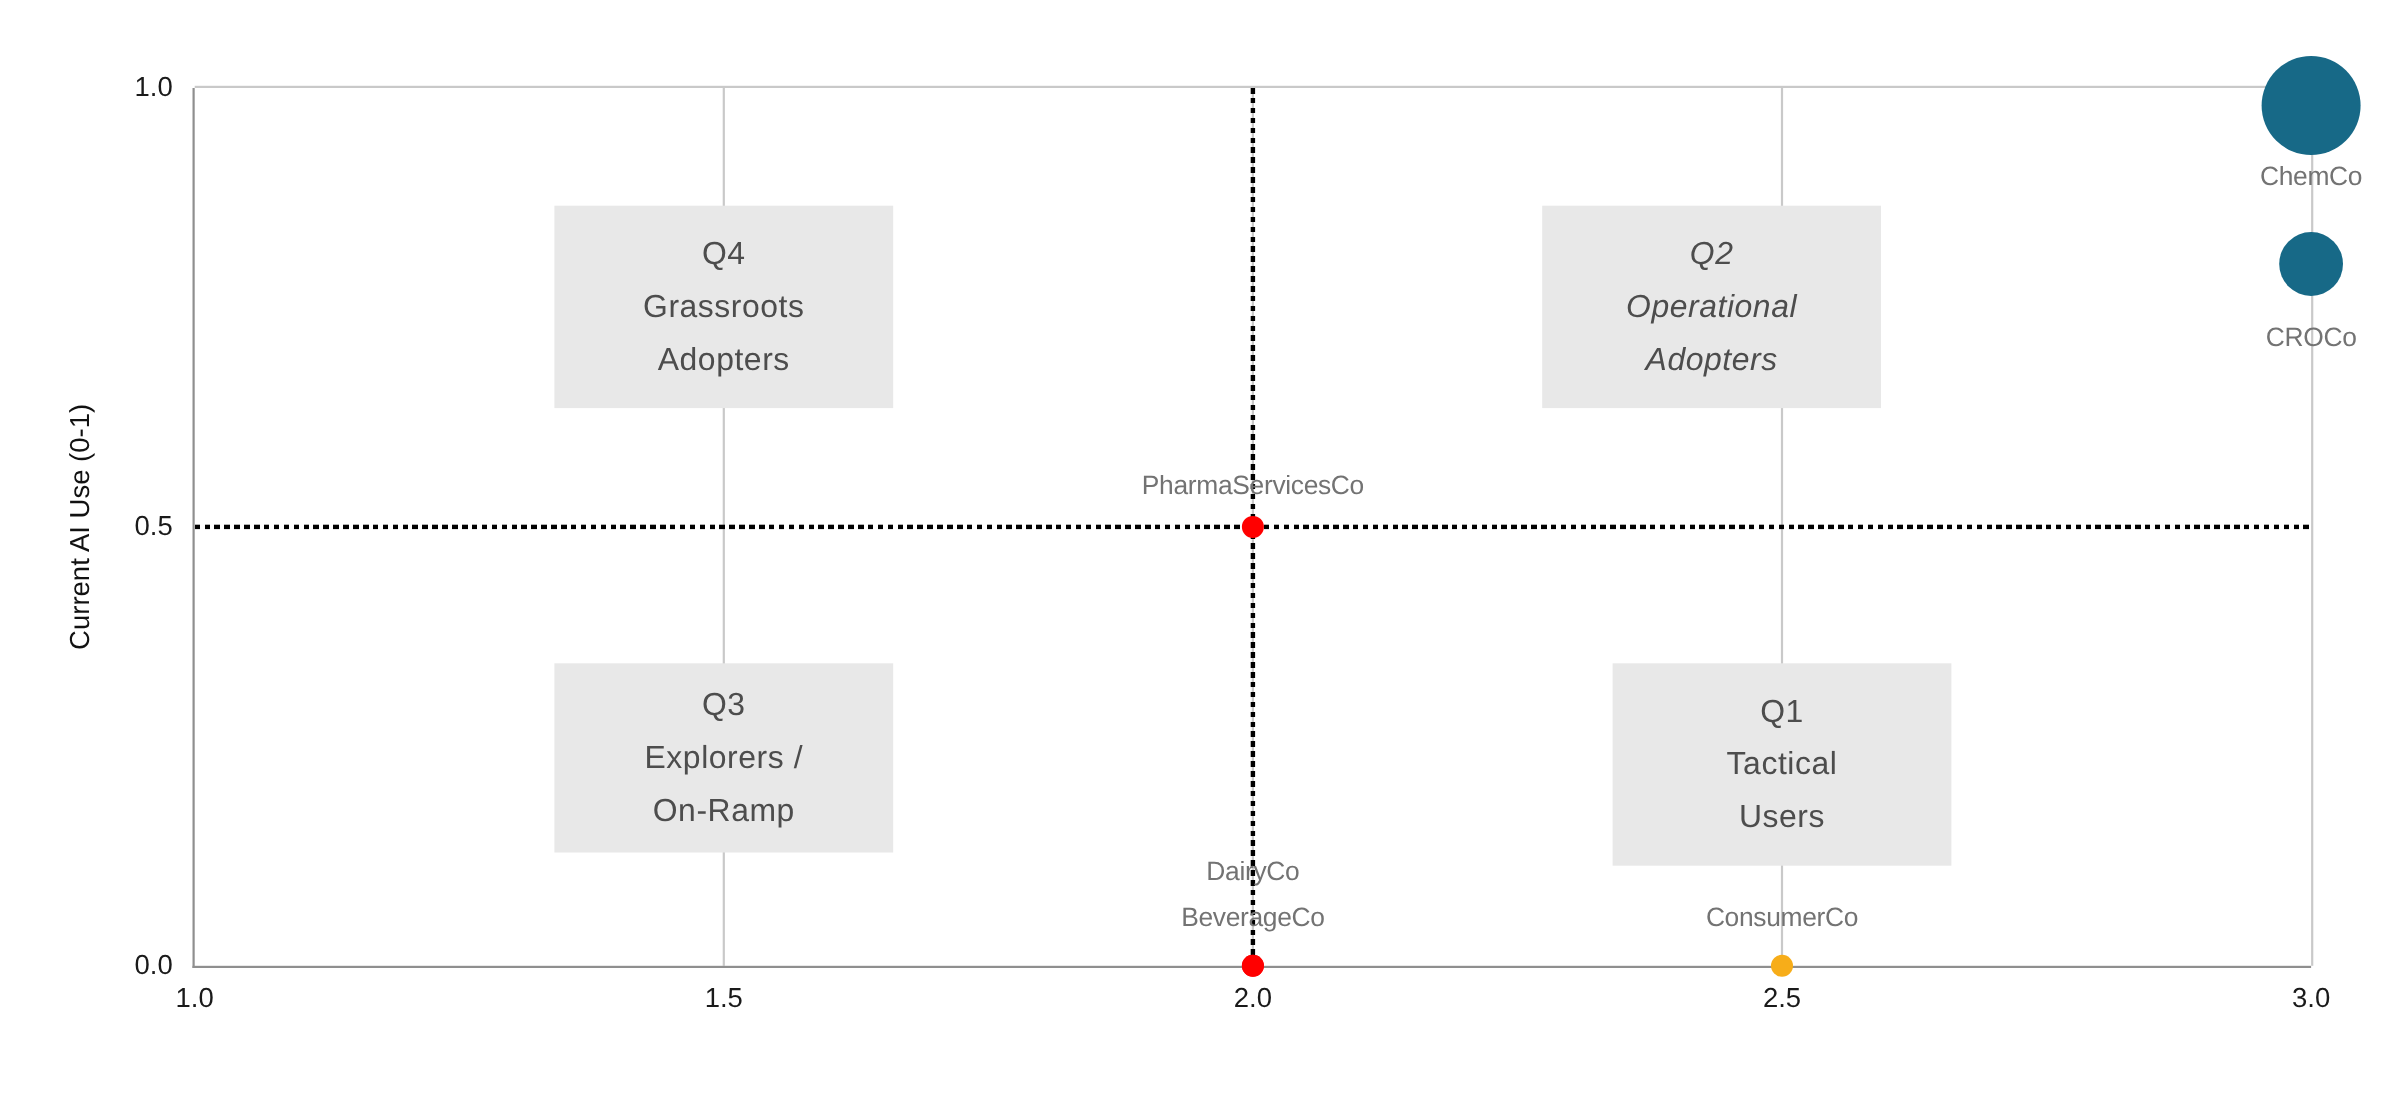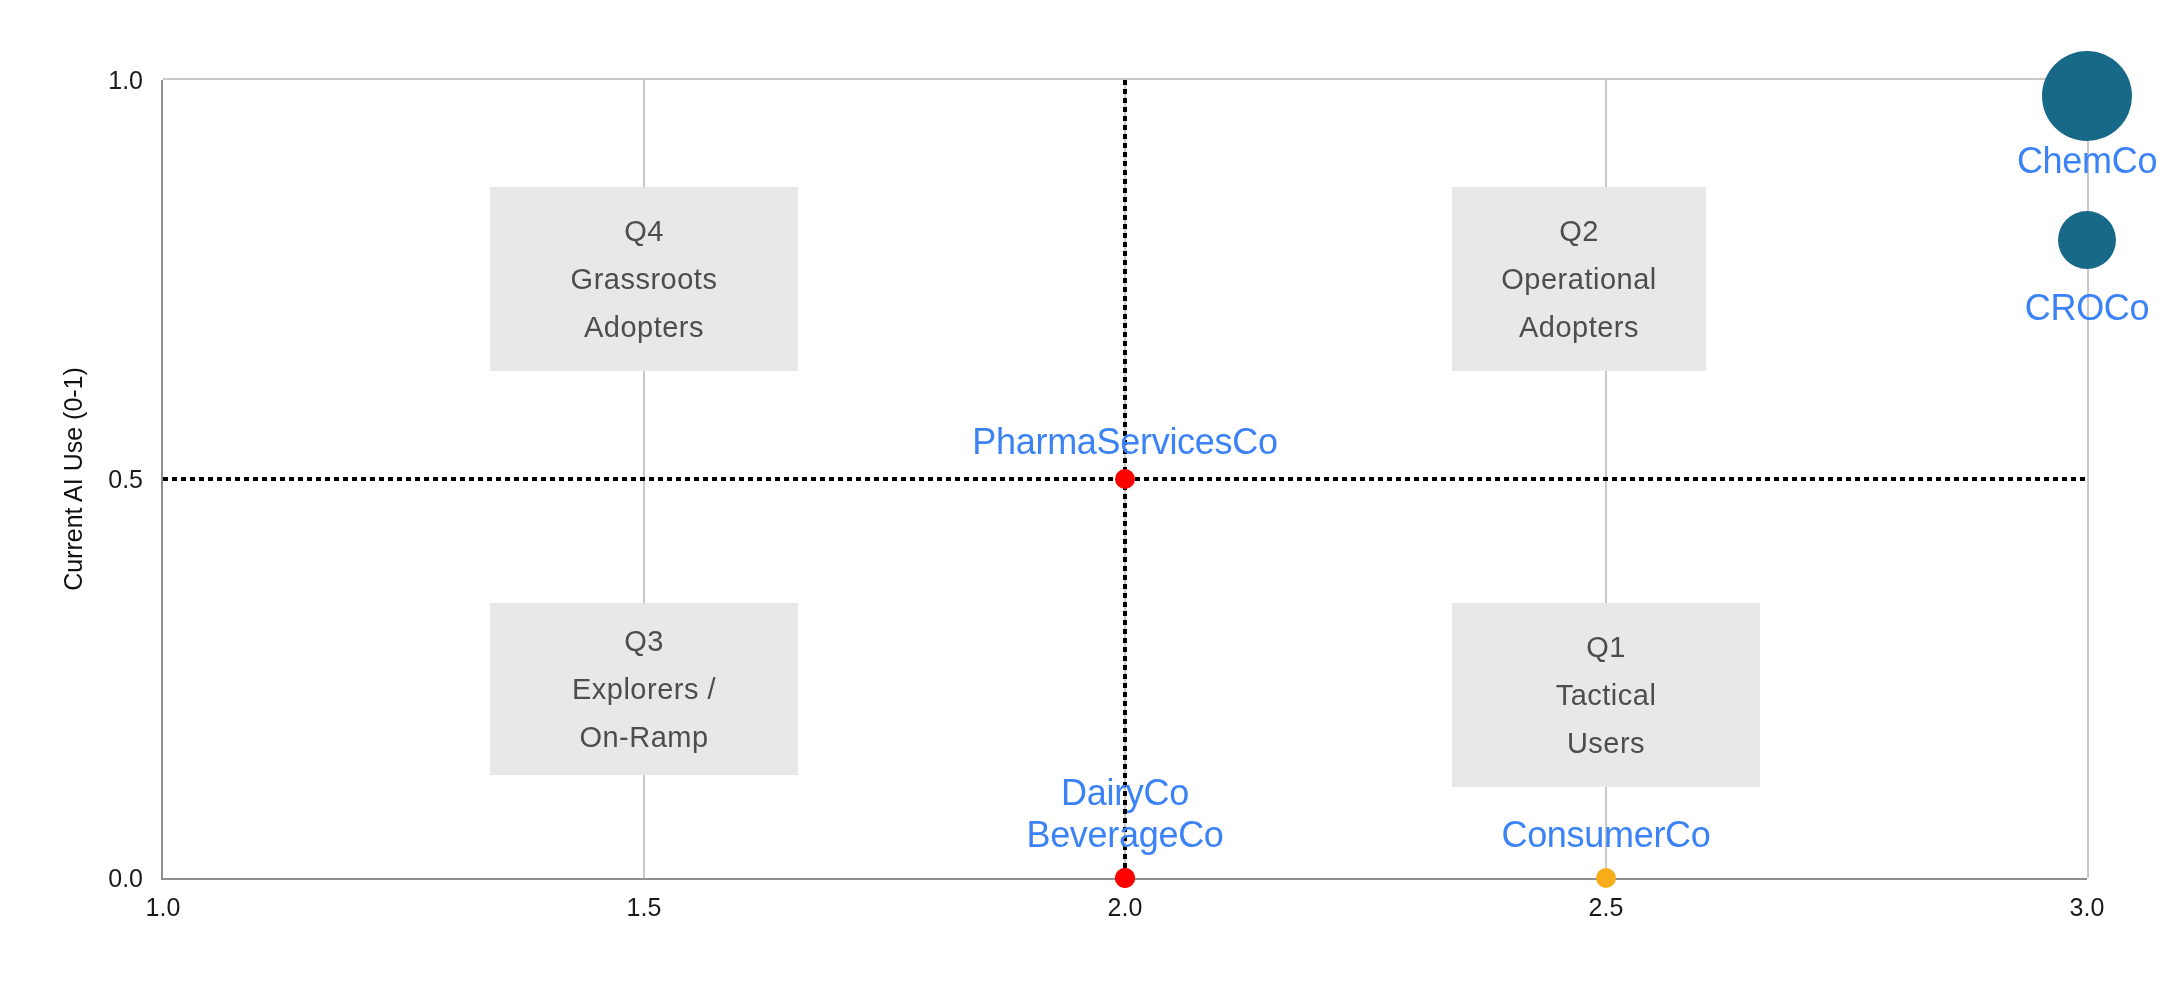--- a/index.html
+++ b/index.html
@@ -4,21 +4,21 @@
 <style>
   html, body { margin: 0; padding: 0; background: #ffffff; }
   .chart {
     position: relative;
     width: 2174px;
     height: 996px;
     background: #ffffff;
     font-family: "Liberation Sans", sans-serif;
     overflow: hidden;
   }
-  .plot-el { position: absolute; }
+  .plot-el { position: absolute; margin-left: 14px; }
   .gridline-v { width: 2px; z-index: 1; }
   .frame { z-index: 1; }
   .dotted-h {
     height: 4px; z-index: 3;
     background: repeating-linear-gradient(to right, #000 0 5px, transparent 5px 9px);
   }
   .dotted-v {
     width: 4px; z-index: 3;
     background: repeating-linear-gradient(to bottom, #000 0 5px, transparent 5px 9px);
   }
@@ -29,22 +29,22 @@
     align-items: center; justify-content: center;
     text-align: center;
     color: #4d4d4d;
     font-size: 29px;
     line-height: 48px;
     letter-spacing: 0.5px;
   }
   .point { border-radius: 50%; z-index: 4; }
   .pt-label {
     z-index: 5;
-    color: #3b82f6;
-    font-size: 36px;
+    color: #737373;
+    font-size: 24px;
     white-space: nowrap;
     transform: translate(-50%, -50%);
     letter-spacing: -0.3px;
   }
   .tick-label {
     color: #1a1a1a;
     font-size: 25px;
     white-space: nowrap;
     z-index: 5;
   }
@@ -71,21 +71,21 @@
       <div class="plot-el frame" style="left: 161px; top: 878px; width: 1926px; height: 2px; background: rgb(143, 143, 143);"></div>
       <div class="plot-el frame" style="left: 163px; top: 78px; width: 1924px; height: 2px; background: rgb(201, 201, 201);"></div>
       <div class="plot-el frame" style="left: 2087px; top: 80px; width: 2px; height: 798px; background: rgb(201, 201, 201);"></div>
       <div class="plot-el dotted-h" style="left: 163px; top: 477px; width: 1924px;"></div>
       <div class="plot-el dotted-v" style="left: 1123px; top: 80px; height: 798px;"></div>
       <div class="plot-el quad-box" style="left: 490px; top: 186.702px; width: 308px; height: 184px;">
         <div>Q4</div>
         <div>Grassroots</div>
         <div>Adopters</div>
       </div>
-      <div class="plot-el quad-box" style="left: 1452px; top: 186.702px; width: 254px; height: 184px;">
+      <div class="plot-el quad-box" style="left: 1388px; top: 186.702px; width: 308px; height: 184px; font-style: italic;">
         <div>Q2</div>
         <div>Operational</div>
         <div>Adopters</div>
       </div>
       <div class="plot-el quad-box" style="left: 490px; top: 603.258px; width: 308px; height: 172px;">
         <div>Q3</div>
         <div>Explorers /</div>
         <div>On-Ramp</div>
       </div>
       <div class="plot-el quad-box" style="left: 1452px; top: 603.258px; width: 308px; height: 184px;">

